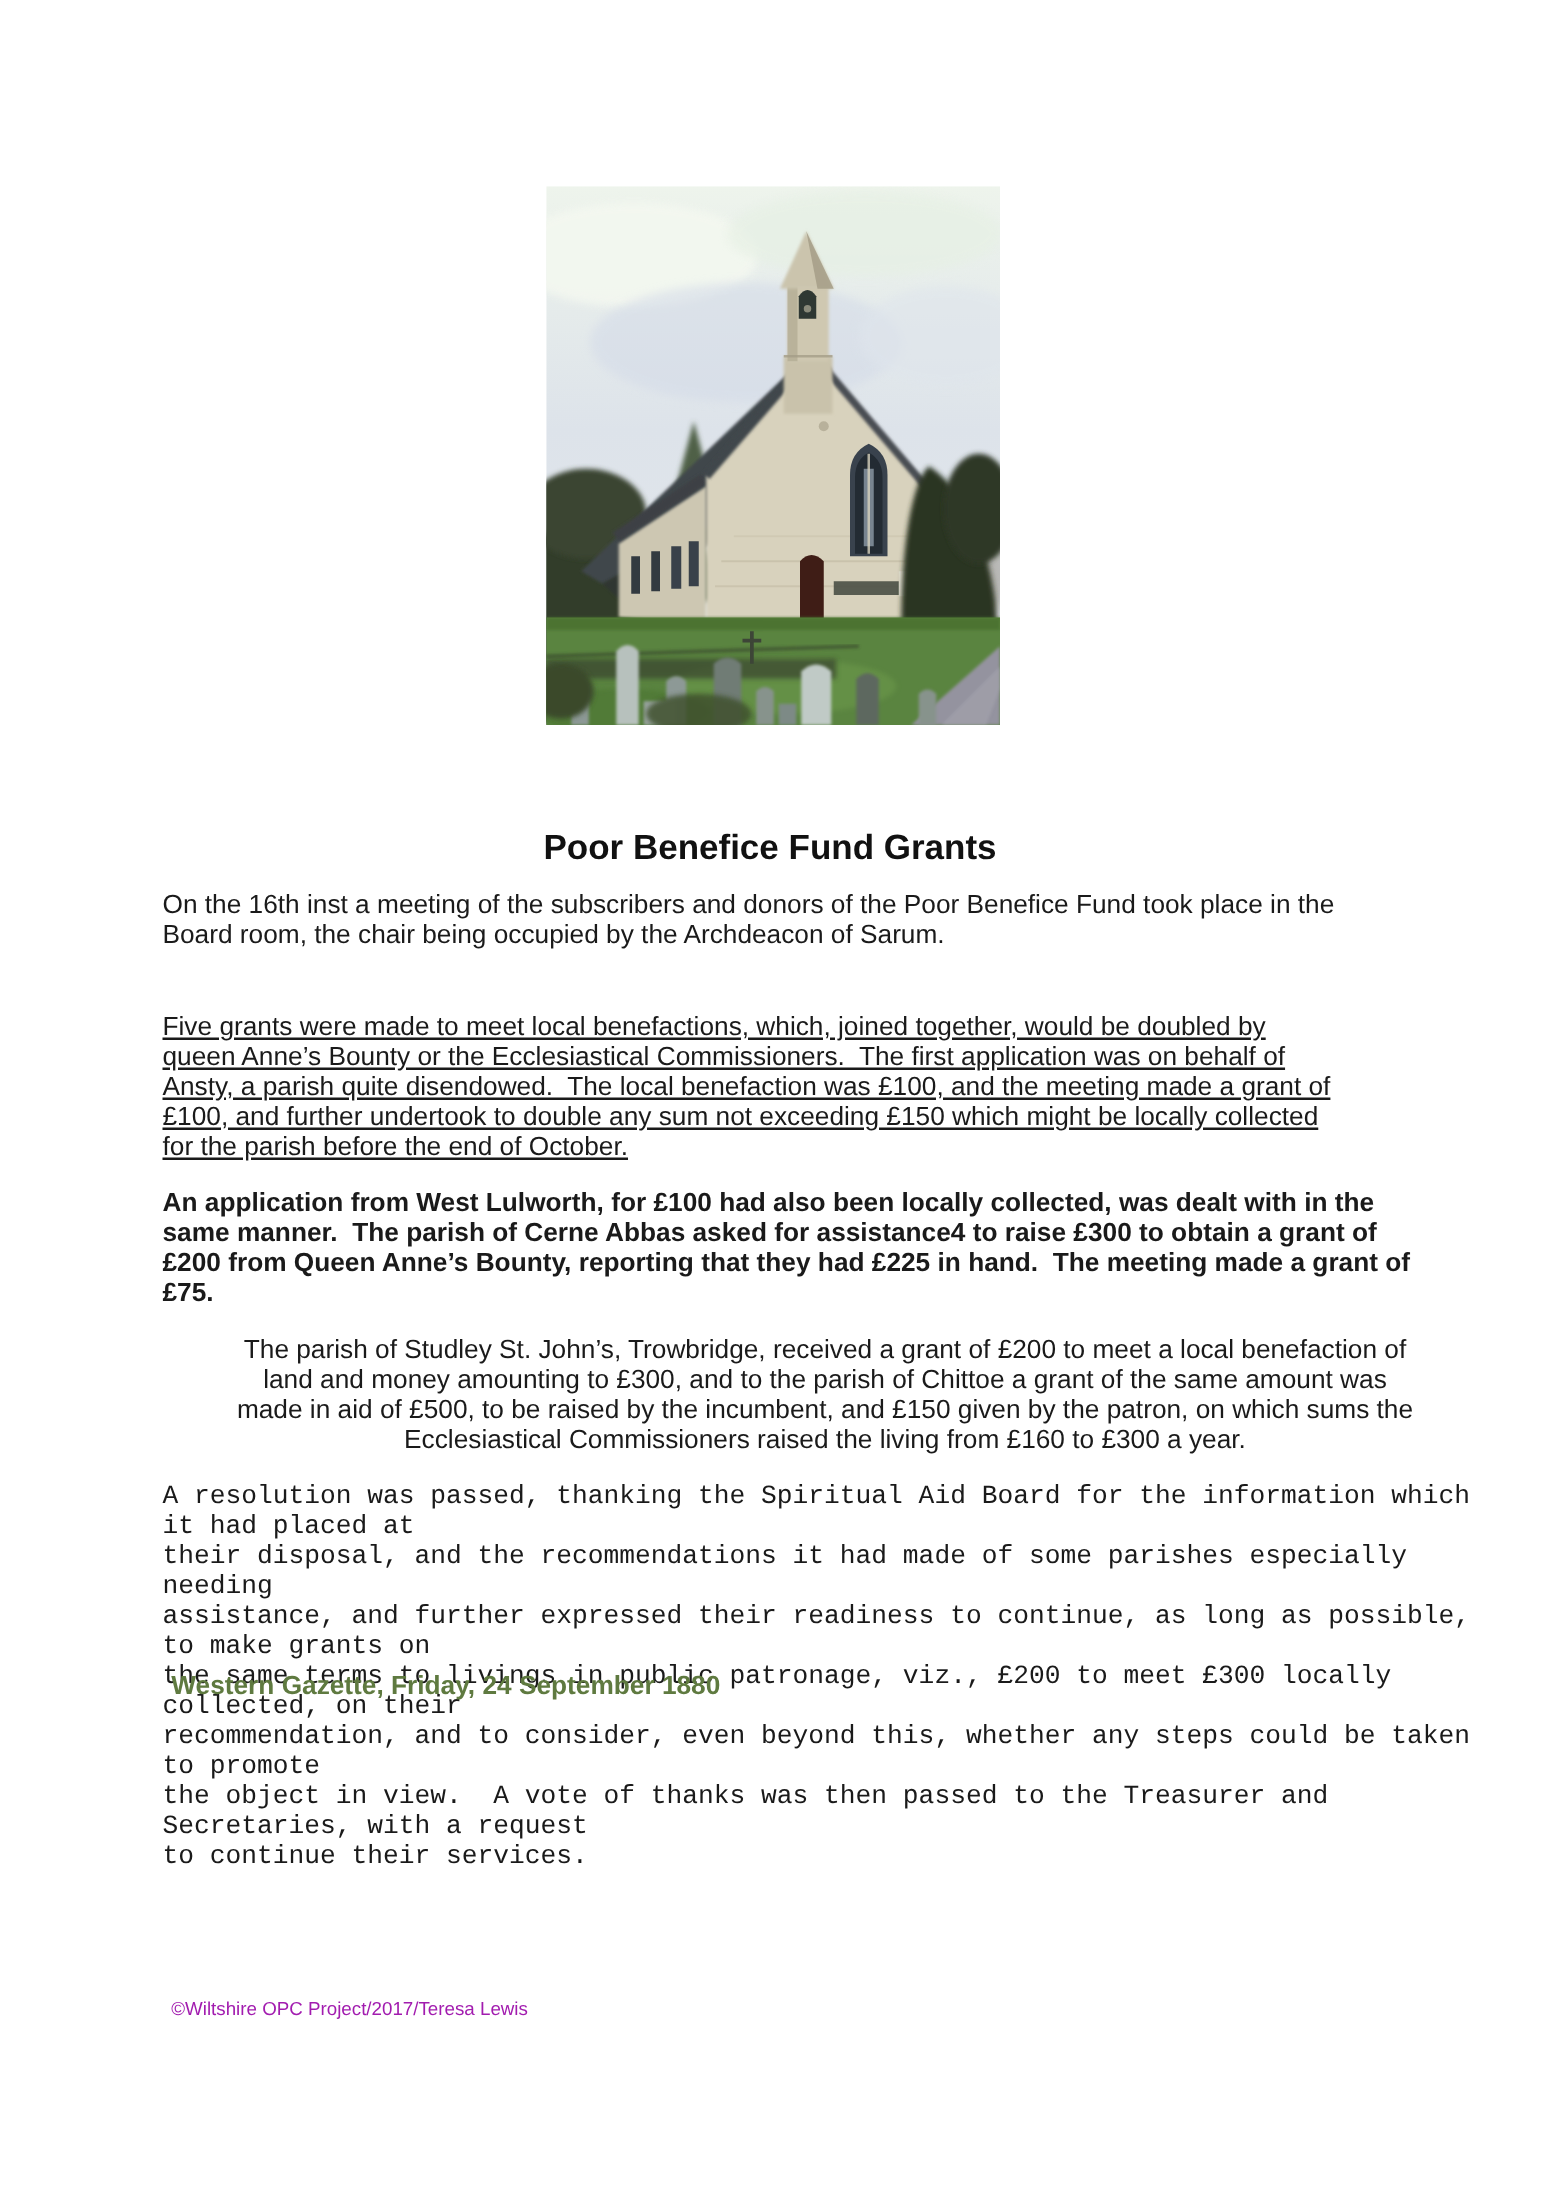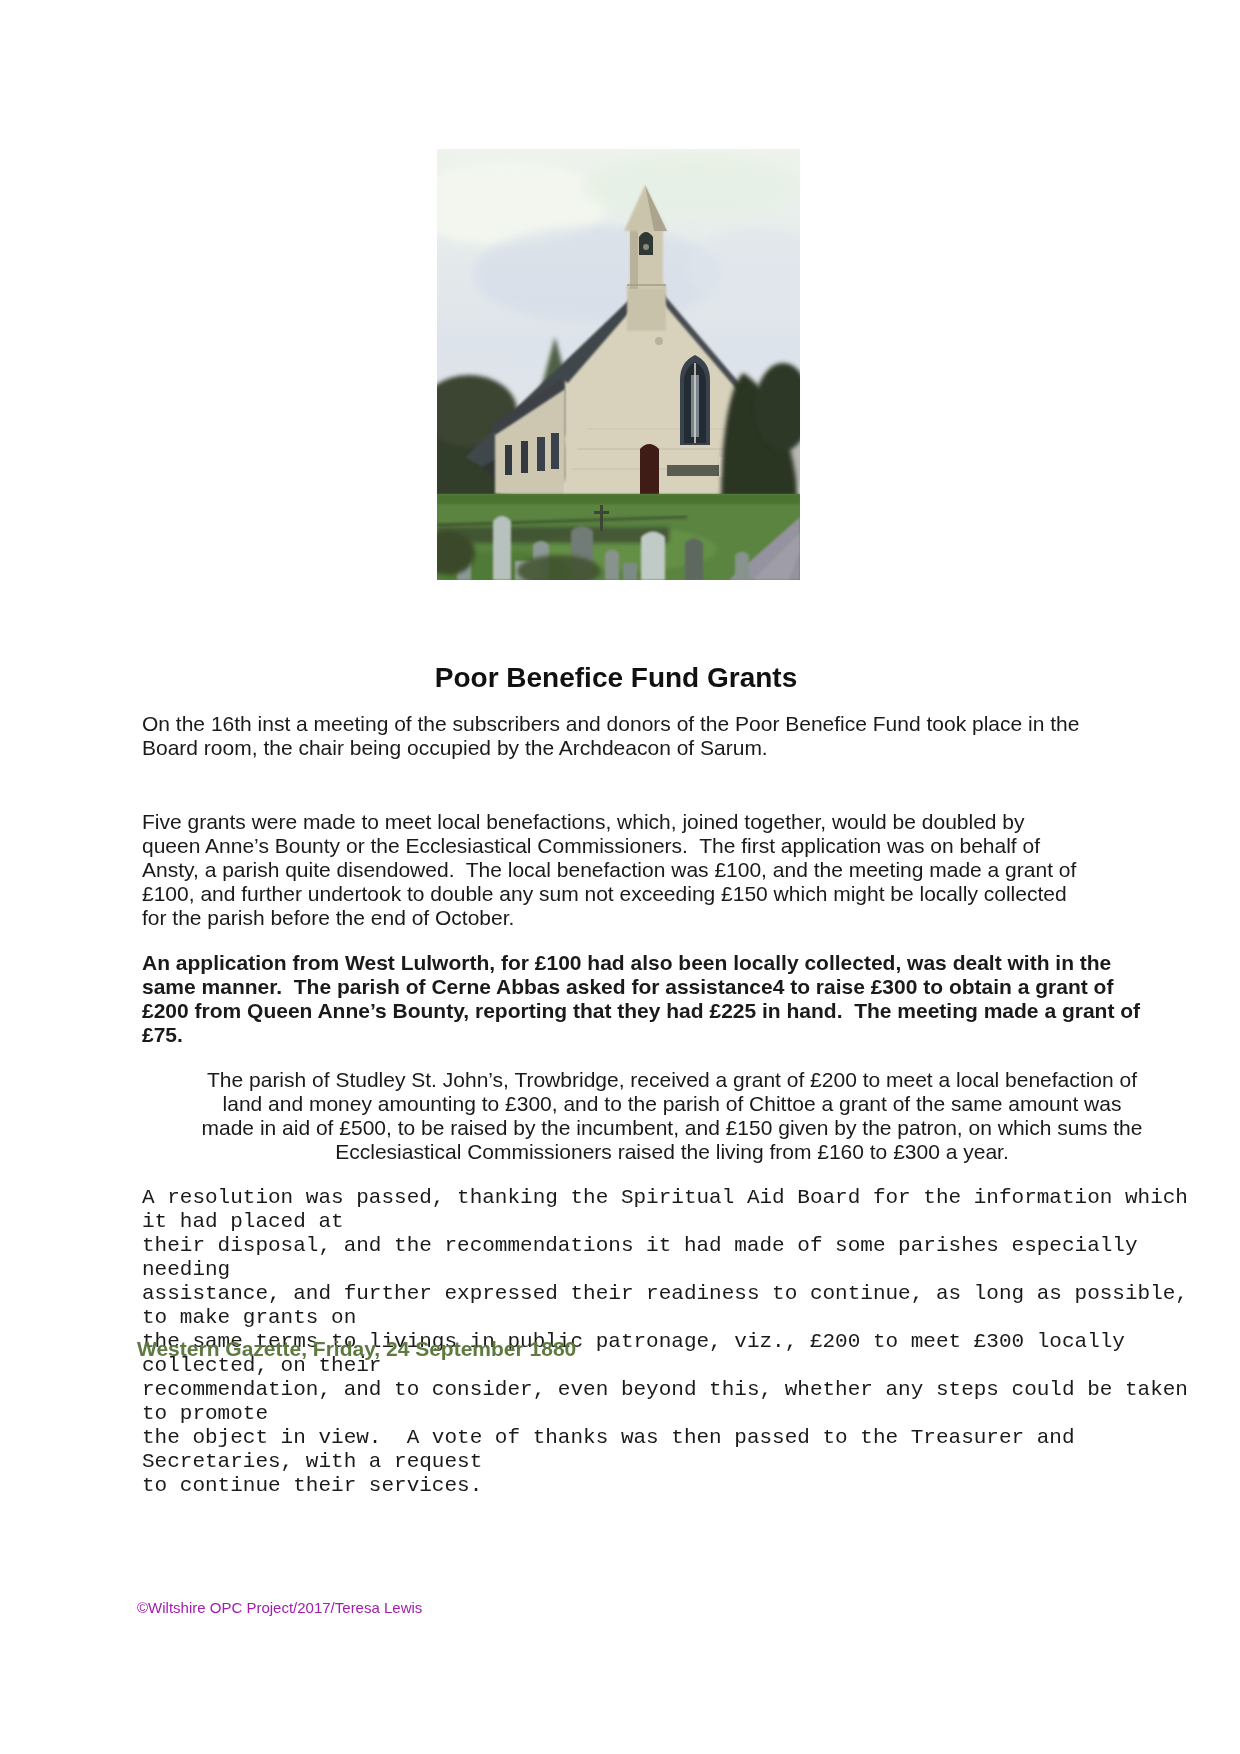--- a/index.html
+++ b/index.html
@@ -28,30 +28,30 @@
     width: 958px;
     margin: 0;
     font-size: 28px;
     line-height: 34px;
     font-weight: bold;
     text-align: center;
     color: #111111;
   }
   .para {
     position: absolute;
-    left: 142px;
+    left: 130px;
     width: 1060px;
     margin: 0;
     font-size: 21px;
     line-height: 24px;
     white-space: pre-wrap;
     color: #1a1a1a;
   }
   .p1 { top: 712px; }
-  .p2 { top: 810px; }
+  .p2 { top: 810px; text-decoration: underline; }
   .p3 { top: 951px; font-weight: bold; }
   .p4 { top: 1068px; text-align: center; }
   .p5 { top: 1186px; font-family: Liberation Mono, monospace; }
   .source-line {
     position: absolute;
     left: 137px;
     top: 1337px;
     margin: 0;
     font-size: 21px;
     line-height: 24px;

